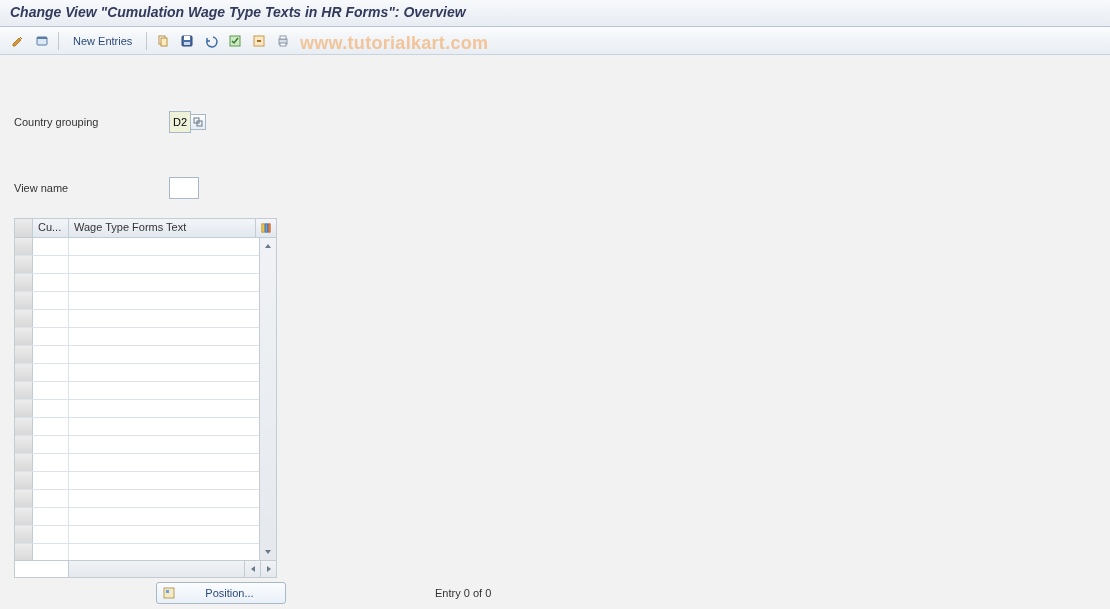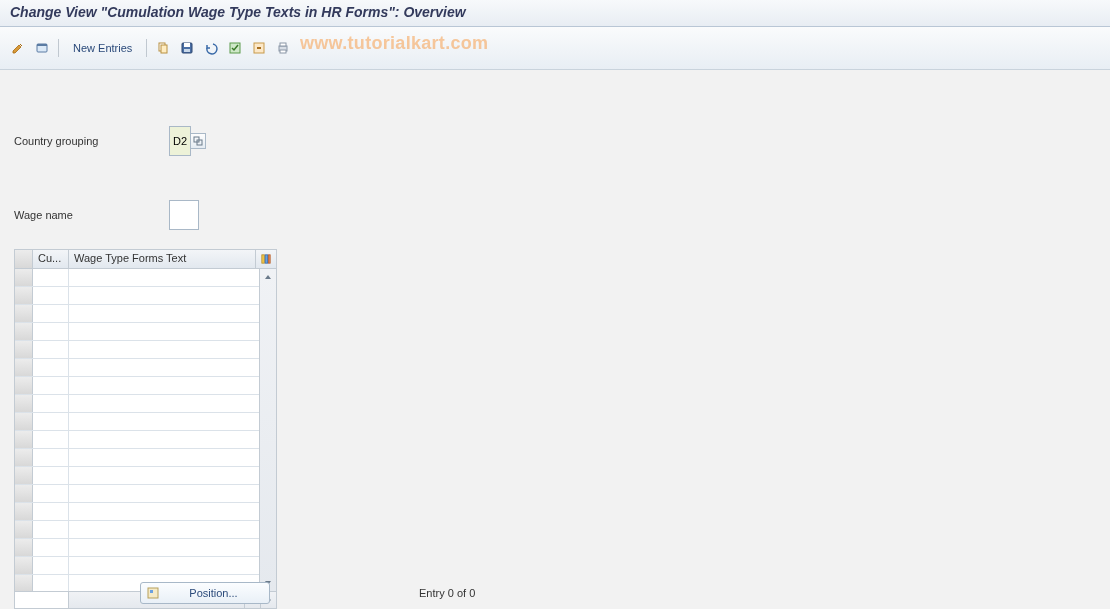--- a/index.html
+++ b/index.html
@@ -18,21 +18,21 @@
       border-bottom: 1px solid #b9c6d5;
       padding: 4px 10px 6px 10px;
       font-style: italic;
       font-weight: bold;
       font-size: 14px;
       color: #333a5c;
     }
     .toolbar {
       background: linear-gradient(#fafbfc, #e8eef4);
       border-bottom: 1px solid #c9d3dc;
-      padding: 21px 8px;
+      padding: 6px 8px;
       display: flex;
       align-items: center;
       gap: 4px;
       height: 28px;
     }
     .tool-btn {
       width: 20px;
       height: 20px;
       display: inline-flex;
       align-items: center;
@@ -71,21 +71,21 @@
       align-items: center;
       margin-bottom: 3px;
       margin-top: 44px;
     }
     .form-label {
       width: 155px;
       font-size: 11px;
       color: #333;
     }
     .form-input {
-      height: 30px;
+      height: 22px;
       border: 1px solid #a9b8c7;
       background: #fff;
       font-size: 11px;
       padding: 0 3px;
     }
     .cg-input { width: 22px; text-align: left; background:#edf2d8;}
     .fn-input { width: 30px; }
     .f4-btn {
       width: 16px; height: 16px;
       border: 1px solid #a9b8c7;
@@ -125,21 +125,21 @@
     .td-cu{width:36px; border-right:1px solid #dbe2e9;}
     .td-wt{flex:1;}
     .vscroll{width:17px; background:linear-gradient(#f0f2f5,#e5e9ee); border-left:1px solid #c3cbd3; position:relative;}
     .vscroll .arr{height:16px;display:flex;align-items:center;justify-content:center;cursor:pointer;}
     .vscroll .track{position:absolute;top:16px;bottom:16px;left:0;right:0;}
     .hscroll-row{display:flex;height:17px;border-top:1px solid #c3cbd3;background:linear-gradient(#f0f2f5,#e5e9ee);}
     .hscroll-row .padcol{width:54px; border-right:1px solid #c3cbd3; background:#fff;}
     .hscroll-row .htrack{flex:1; position:relative;}
     .hscroll-row .arr{width:16px;display:flex;align-items:center;justify-content:center;cursor:pointer;border-left:1px solid #c3cbd3;}
     .bottom-bar{
-      position:absolute; left:0; right:0; bottom:0;
+      position:absolute; left:16px; right:0; bottom:0;
       height:32px;
       display:flex; align-items:center;
       padding-left:140px;
       font-size:11px;
     }
     .pos-btn{
       display:flex;align-items:center;gap:10px;
       background:linear-gradient(#fbfdff,#e9f0f7);
       border:1px solid #a8b8c8;
       border-radius:3px;
@@ -223,21 +223,21 @@
     <span class="form-label">Country grouping</span>
     <input class="form-input cg-input" value="D2" style="">
     <span class="f4-btn">
       <svg width="10" height="10" viewBox="0 0 10 10">
           <rect x="1" y="1" width="5" height="5" fill="none" stroke="#6a7a8a"></rect>
           <rect x="4" y="4" width="5" height="5" fill="none" stroke="#6a7a8a"></rect>
         </svg>
     </span>
   </div>
   <div class="form-row">
-    <span class="form-label">Wage name</span>
+    <span class="form-label">View name</span>
     <input class="form-input fn-input" value="" style="">
   </div>
 
   <div class="table-wrap">
     <div class="thead">
       <div class="th th-sel"></div>
       <div class="th th-cu">Cu...</div>
       <div class="th th-wt">Wage Type Forms Text</div>
       <div class="th th-cfg">
         <svg width="12" height="12" viewBox="0 0 12 12">

